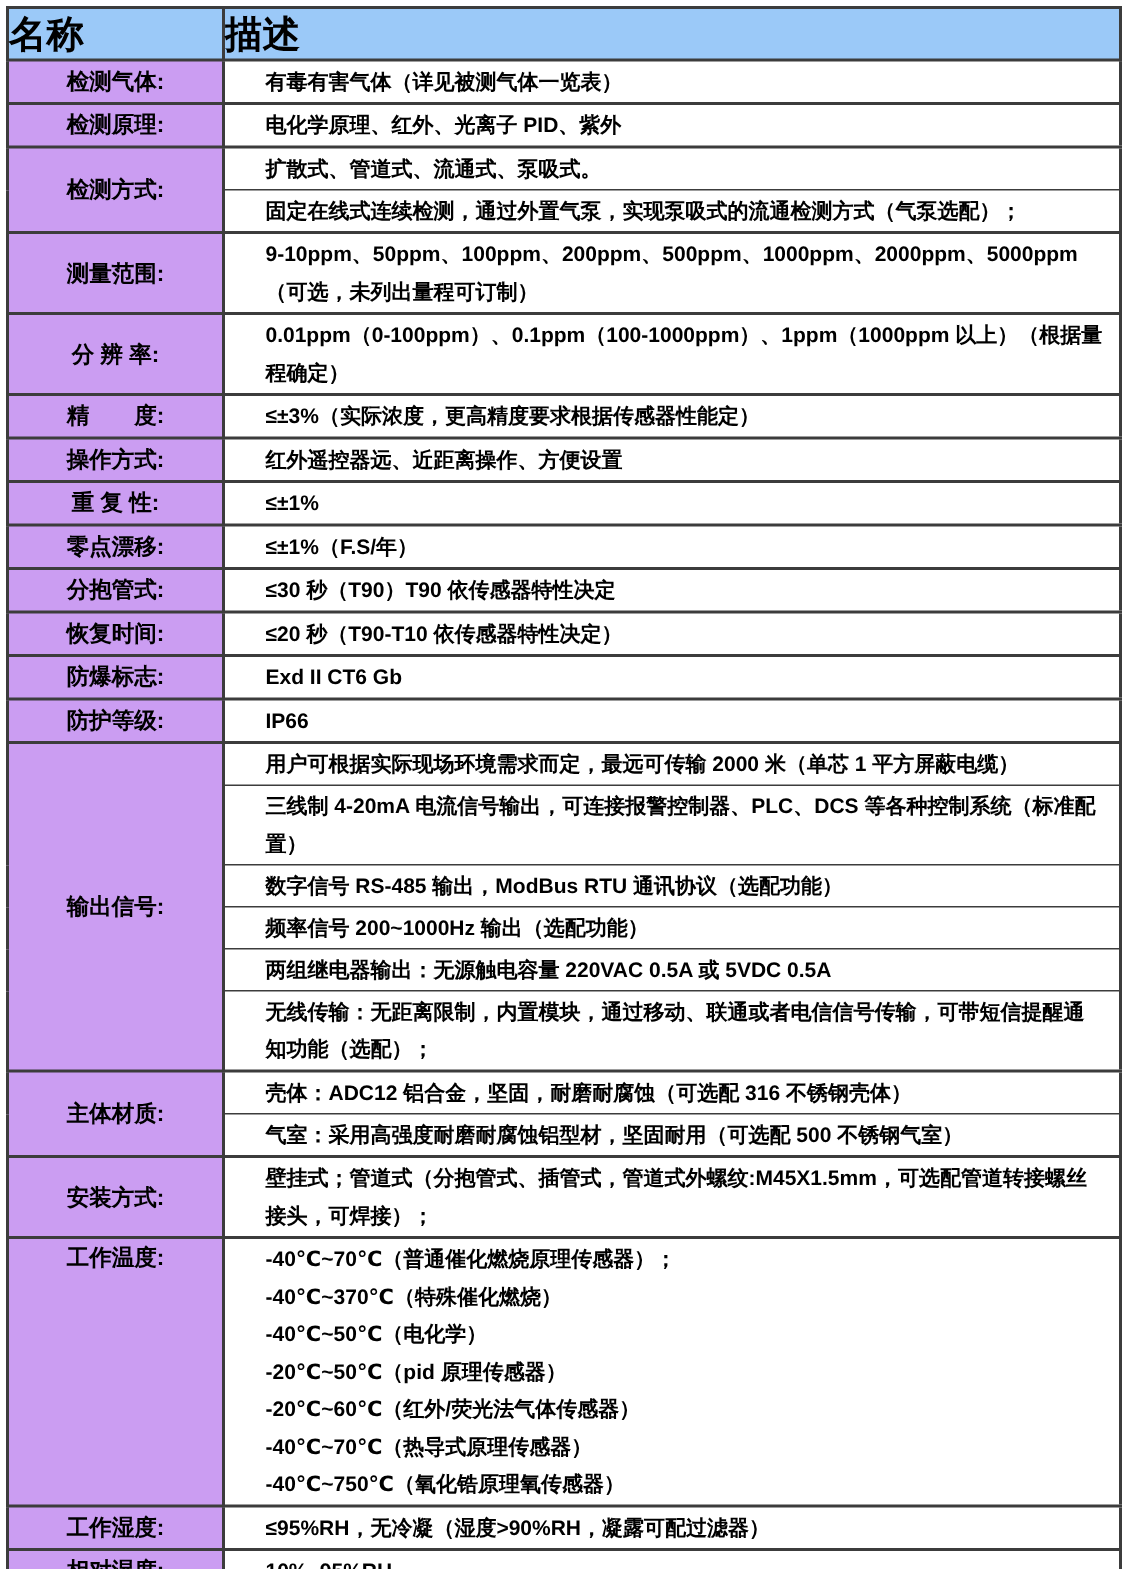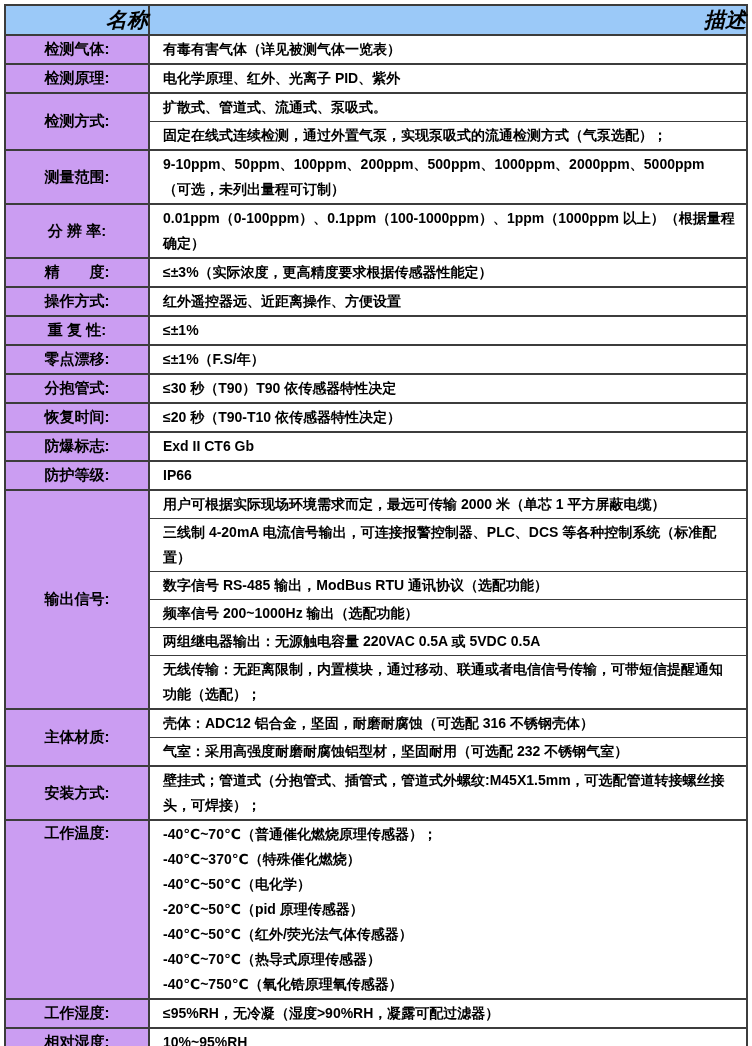--- a/index.html
+++ b/index.html
@@ -22,26 +22,25 @@
   table.spec-table{
     border-collapse:collapse;
     width:744px;
     table-layout:fixed;
     border:2px solid var(--border);
   }
   col.c-label{width:144px;}
   th{
     background:var(--header-bg);
     border:2px solid var(--border);
-    font-size:21px;
+    font-size:25px;
     font-weight:bold;
     height:27px;
     padding:0;
-    text-align:right;
-    font-style:italic;
+    text-align:left;
   }
   td{
     border:1px solid var(--border);
     font-weight:bold;
     font-size:14px;
   }
   td.label-cell{
     background:var(--label-bg);
     text-align:center;
     vertical-align:middle;
@@ -52,21 +51,21 @@
     border-bottom:2px solid var(--border);
     padding:0 20px;
   }
   td.label-cell.top{
     vertical-align:top;
     padding-top:3px;
   }
   td.desc-cell{
     background:var(--desc-bg);
     vertical-align:middle;
-    padding:1px 10px 1px 13px;
+    padding:1px 10px 1px 27px;
   }
   td.desc-cell.row-end{border-bottom:2px solid var(--border);}
   .line{line-height:25px;}
 </style>
 </head>
 <body>
 
 <div class="page">
   <table class="spec-table">
     <colgroup>
@@ -196,37 +195,37 @@
           </td>
         </tr>
         <tr>
           <td class="label-cell" rowspan="2">主体材质:</td>
           <td class="desc-cell">
             <div class="line">壳体：ADC12 铝合金，坚固，耐磨耐腐蚀（可选配 316 不锈钢壳体）</div>
           </td>
         </tr>
         <tr>
           <td class="desc-cell row-end">
-            <div class="line">气室：采用高强度耐磨耐腐蚀铝型材，坚固耐用（可选配 232 不锈钢气室）</div>
+            <div class="line">气室：采用高强度耐磨耐腐蚀铝型材，坚固耐用（可选配 500 不锈钢气室）</div>
           </td>
         </tr>
         <tr>
           <td class="label-cell" rowspan="1">安装方式:</td>
           <td class="desc-cell row-end">
             <div class="line">壁挂式；管道式（分抱管式、插管式，管道式外螺纹:M45X1.5mm，可选配管道转接螺丝接头，可焊接）；</div>
           </td>
         </tr>
         <tr>
           <td class="label-cell top" rowspan="1">工作温度:</td>
           <td class="desc-cell row-end">
             <div class="line">-40℃~70℃（普通催化燃烧原理传感器）；</div>
             <div class="line">-40℃~370℃（特殊催化燃烧）</div>
             <div class="line">-40℃~50℃（电化学）</div>
             <div class="line">-20℃~50℃（pid 原理传感器）</div>
-            <div class="line">-40℃~50℃（红外/荧光法气体传感器）</div>
+            <div class="line">-20℃~60℃（红外/荧光法气体传感器）</div>
             <div class="line">-40℃~70℃（热导式原理传感器）</div>
             <div class="line">-40℃~750℃（氧化锆原理氧传感器）</div>
           </td>
         </tr>
         <tr>
           <td class="label-cell" rowspan="1">工作湿度:</td>
           <td class="desc-cell row-end">
             <div class="line">≤95%RH，无冷凝（湿度&gt;90%RH，凝露可配过滤器）</div>
           </td>
         </tr>

